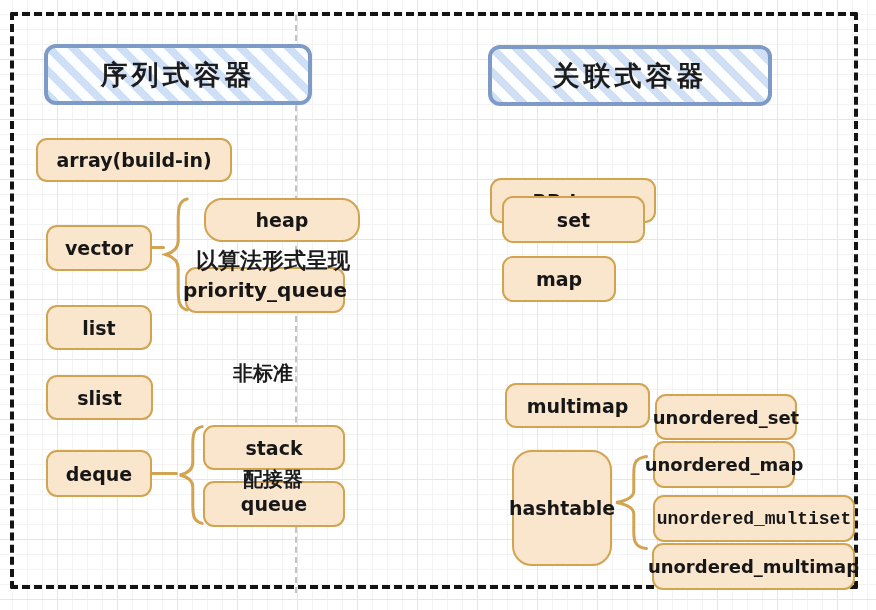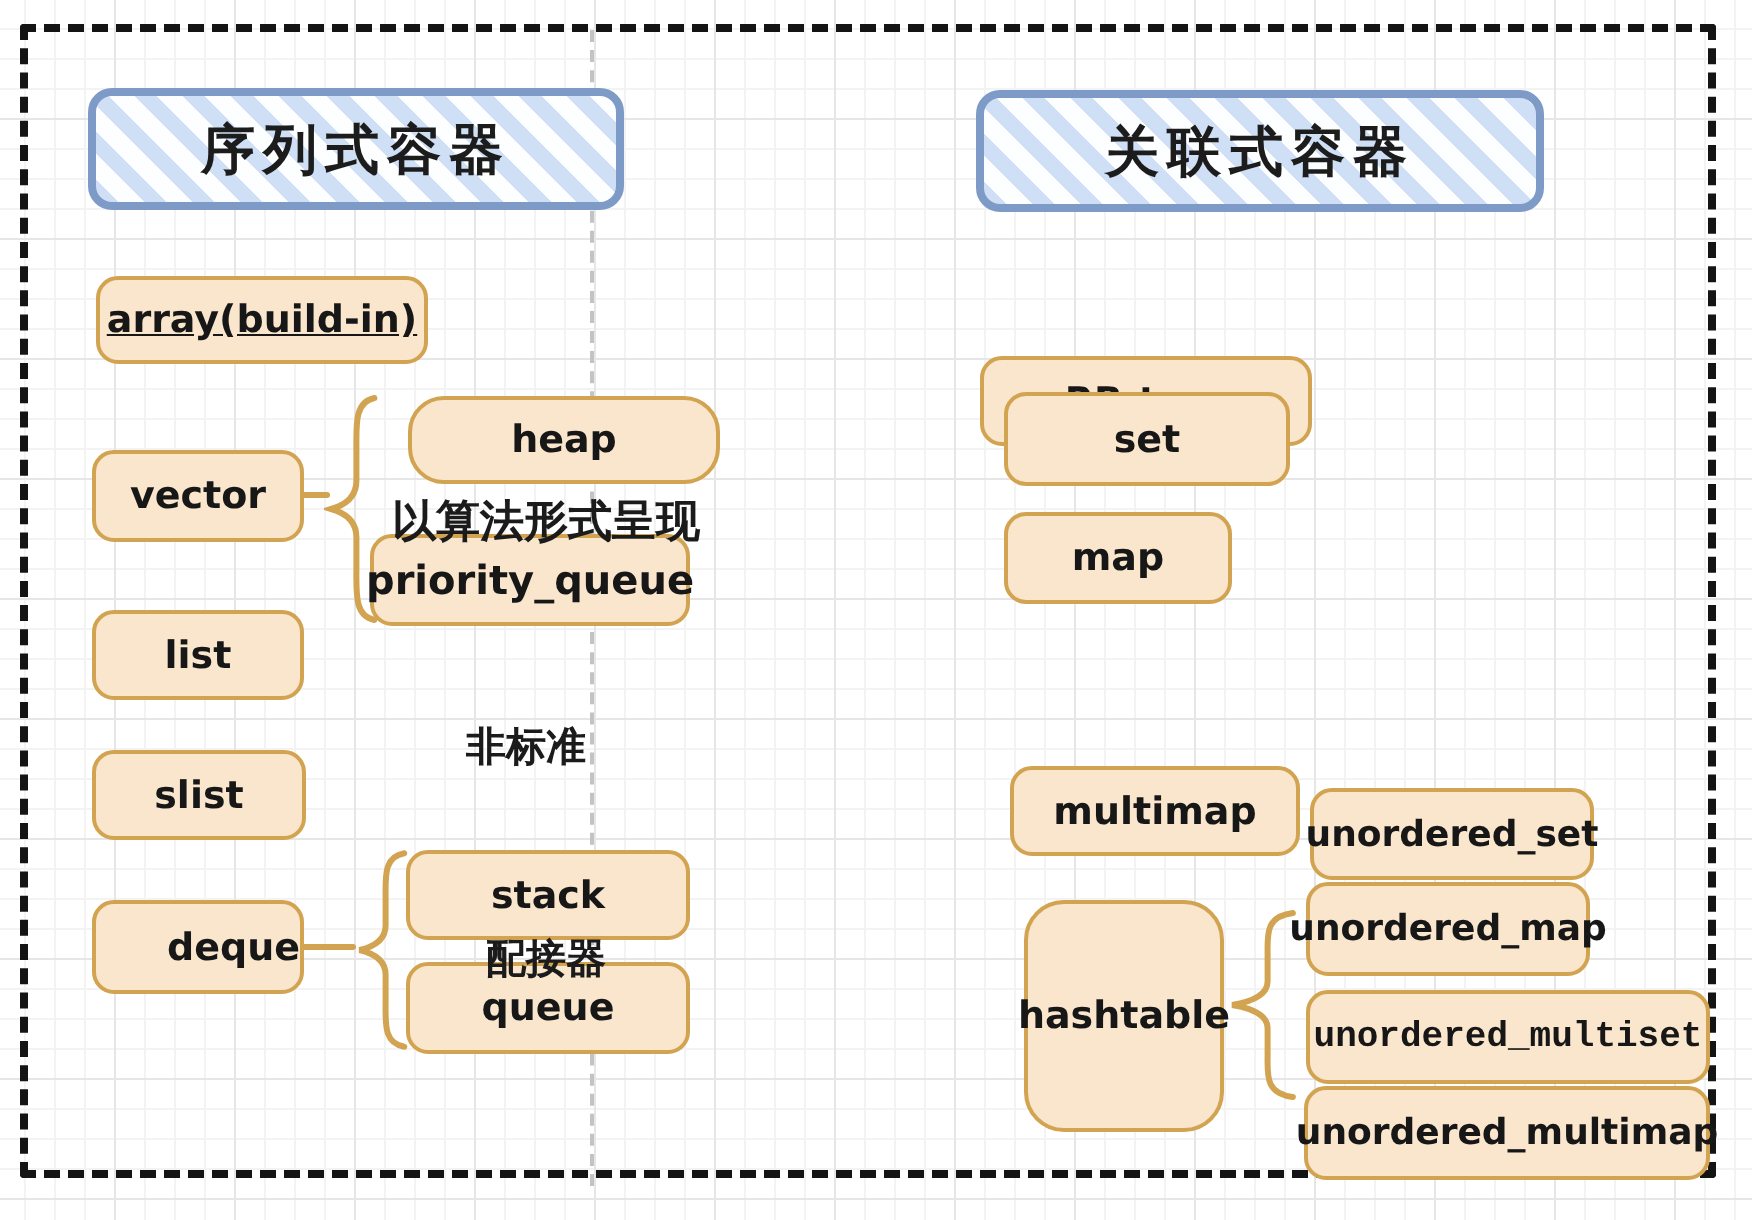--- a/index.html
+++ b/index.html
@@ -55,25 +55,25 @@
   .note{
     color:#1b1b1b;font-weight:700;text-align:center;
     white-space:nowrap;z-index:6;
   }
   .stub{background:#d2a350;border-radius:2px;z-index:3;height:3px;}
   .brace{z-index:3;}
   .brace svg{display:block;width:100%;height:100%;}
 
   
   #hdr-seq{left:44px;top:44px;width:268px;height:61px;}
-  #n-array{left:48px;top:138px;width:166px;height:44px;text-decoration:underline;}
+  #n-array{left:36px;top:138px;width:196px;height:44px;}
   #n-vector{left:46px;top:225px;width:106px;height:46px;}
   #n-list{left:46px;top:305px;width:106px;height:45px;}
   #n-slist{left:46px;top:375px;width:107px;height:45px;}
-  #n-deque{left:46px;top:450px;width:106px;height:47px;justify-content:flex-end;}
+  #n-deque{left:46px;top:450px;width:106px;height:47px;}
   #n-heap{left:204px;top:198px;width:156px;height:44px;border-radius:18px;}
   #n-pqueue{left:185px;top:267px;width:160px;height:46px;font-size:20px;}
   #n-stack{left:203px;top:425px;width:142px;height:45px;}
   #n-queue{left:203px;top:481px;width:142px;height:46px;}
   #note-algo{left:196px;top:246px;width:140px;font-size:22px;}
   #note-nonstd{left:213px;top:360px;width:100px;font-size:20px;}
   #note-adapter{left:223px;top:466px;width:100px;font-size:20px;}
   #stub-vector{left:149px;top:246px;width:16px;}
   #stub-deque{left:150px;top:472px;width:28px;}
   #brace-vector{left:162px;top:196px;width:27px;height:117px;}

